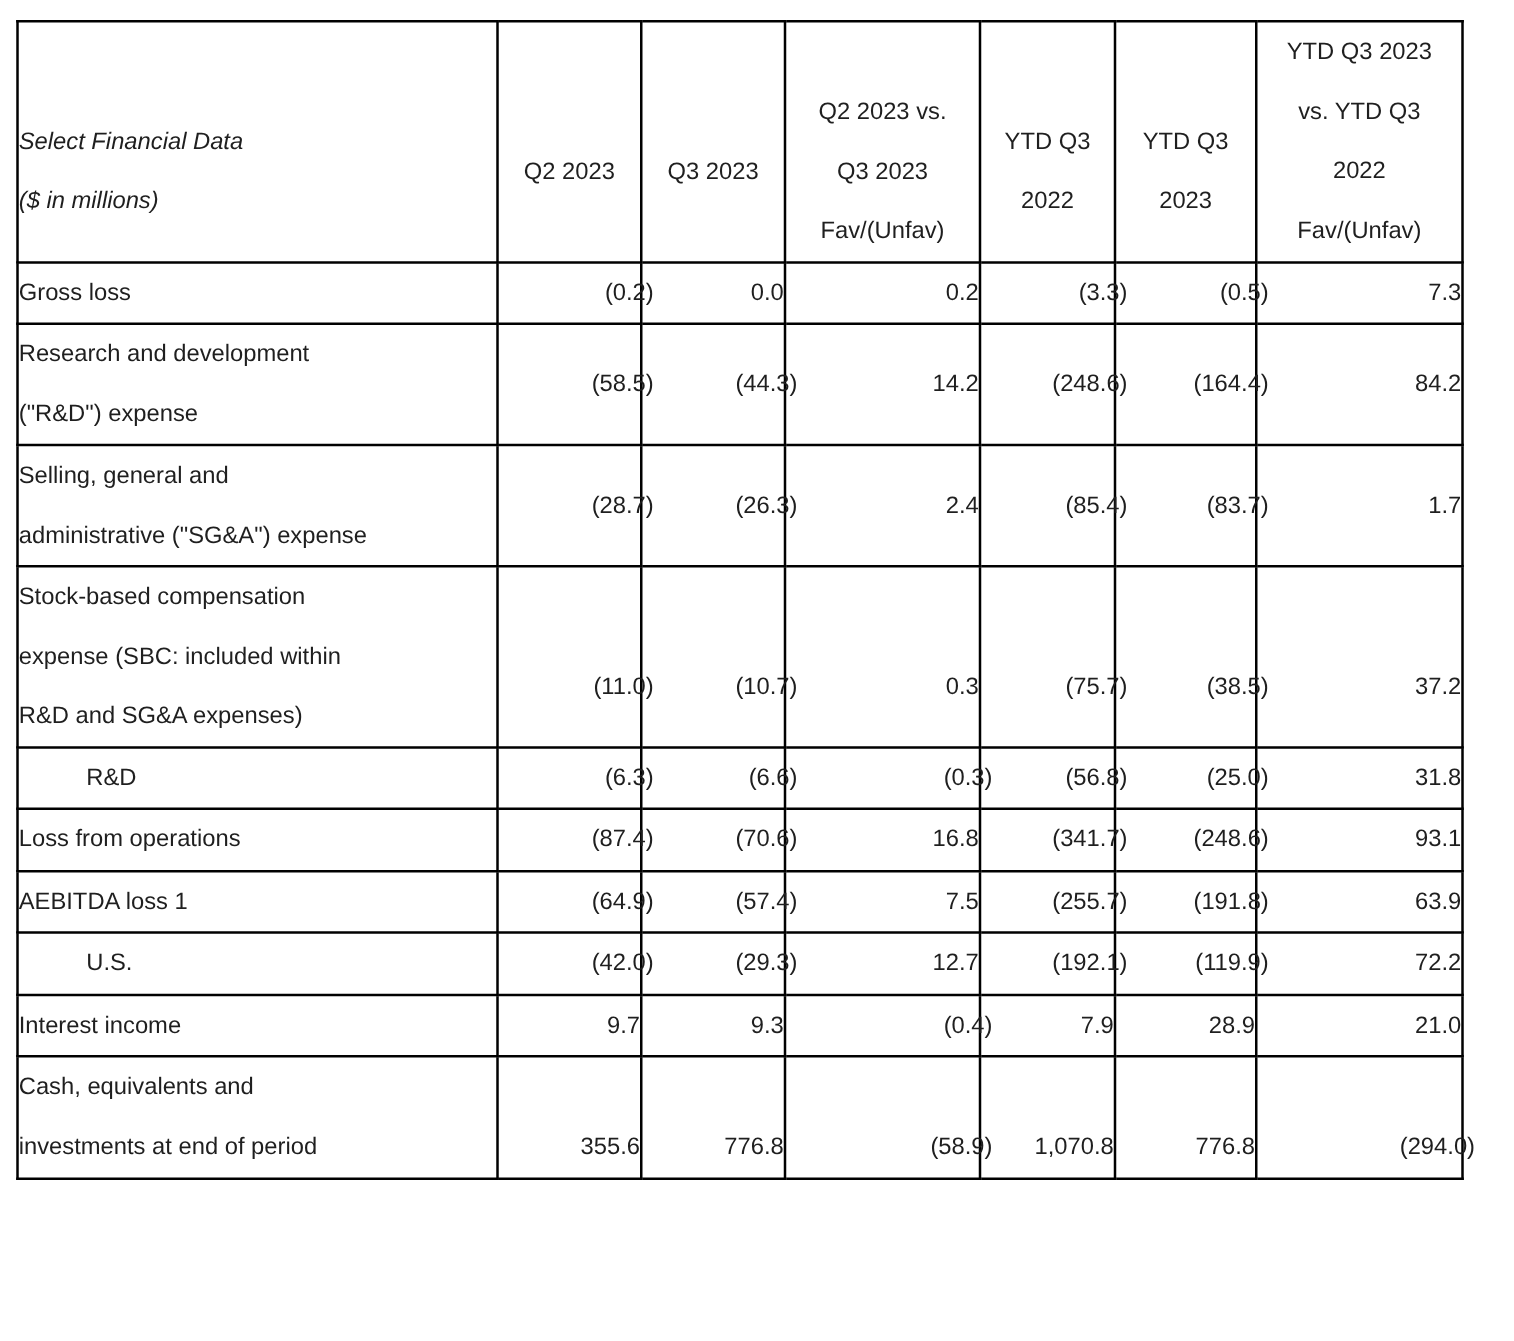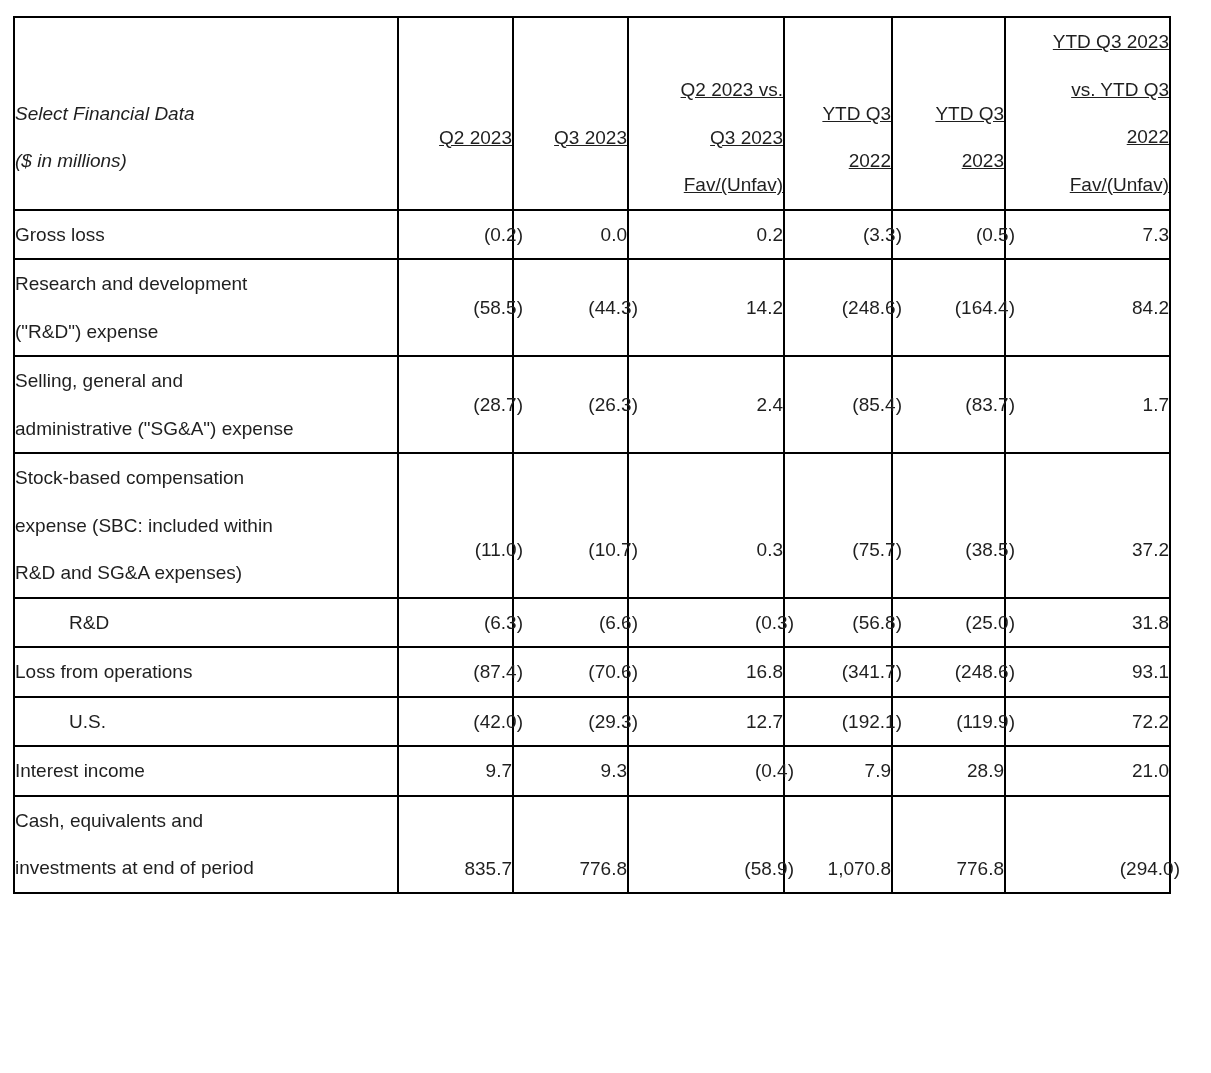--- a/index.html
+++ b/index.html
@@ -35,23 +35,22 @@
   
   table.fin thead tr { height: 192px; }
   th.title-hd {
     text-align: left;
     padding-left: 26px;
     font-style: italic;
     font-weight: 400;
     margin-left: 24px;
   }
   th.num-hd {
-    text-align: right;
+    text-align: center;
     font-weight: 700;
-    text-decoration: underline;
   }
   
   .shift { padding-top: 48px !important; }
   
   table.fin tbody tr { height: 49px; }
   td.label {
     text-align: left;
     padding-left: 26px;
   }
   td.label.indent { padding-left: 54px; }
@@ -134,40 +133,49 @@
       <tr>
     <td class="label">Loss from operations</td>
   <td class="num"><span class="paren">(87.4)</span></td>
         <td class="num"><span class="paren">(70.6)</span></td>
         <td class="num"><span>16.8</span></td>
         <td class="num"><span class="paren">(341.7)</span></td>
         <td class="num"><span class="paren">(248.6)</span></td>
         <td class="num"><span>93.1</span></td>
       </tr>
       <tr>
+    <td class="label">AEBITDA loss 1</td>
+  <td class="num"><span class="paren">(64.9)</span></td>
+        <td class="num"><span class="paren">(57.4)</span></td>
+        <td class="num"><span>7.5</span></td>
+        <td class="num"><span class="paren">(255.7)</span></td>
+        <td class="num"><span class="paren">(191.8)</span></td>
+        <td class="num"><span>63.9</span></td>
+      </tr>
+      <tr>
     <td class="label indent">U.S.</td>
   <td class="num"><span class="paren">(42.0)</span></td>
         <td class="num"><span class="paren">(29.3)</span></td>
         <td class="num"><span>12.7</span></td>
         <td class="num"><span class="paren">(192.1)</span></td>
         <td class="num"><span class="paren">(119.9)</span></td>
         <td class="num"><span>72.2</span></td>
       </tr>
       <tr>
     <td class="label">Interest income</td>
   <td class="num"><span>9.7</span></td>
         <td class="num"><span>9.3</span></td>
         <td class="num"><span class="paren">(0.4)</span></td>
         <td class="num"><span>7.9</span></td>
         <td class="num"><span>28.9</span></td>
         <td class="num"><span>21.0</span></td>
       </tr>
       <tr>
     <td class="label">Cash, equivalents and<br>investments at end of period</td>
-  <td class="num shift"><span>835.7</span></td>
+  <td class="num shift"><span>355.6</span></td>
         <td class="num shift"><span>776.8</span></td>
         <td class="num shift"><span class="paren">(58.9)</span></td>
         <td class="num shift"><span>1,070.8</span></td>
         <td class="num shift"><span>776.8</span></td>
         <td class="num shift"><span class="paren">(294.0)</span></td>
       </tr>
     </tbody>
 </table>
 
 </body></html>

